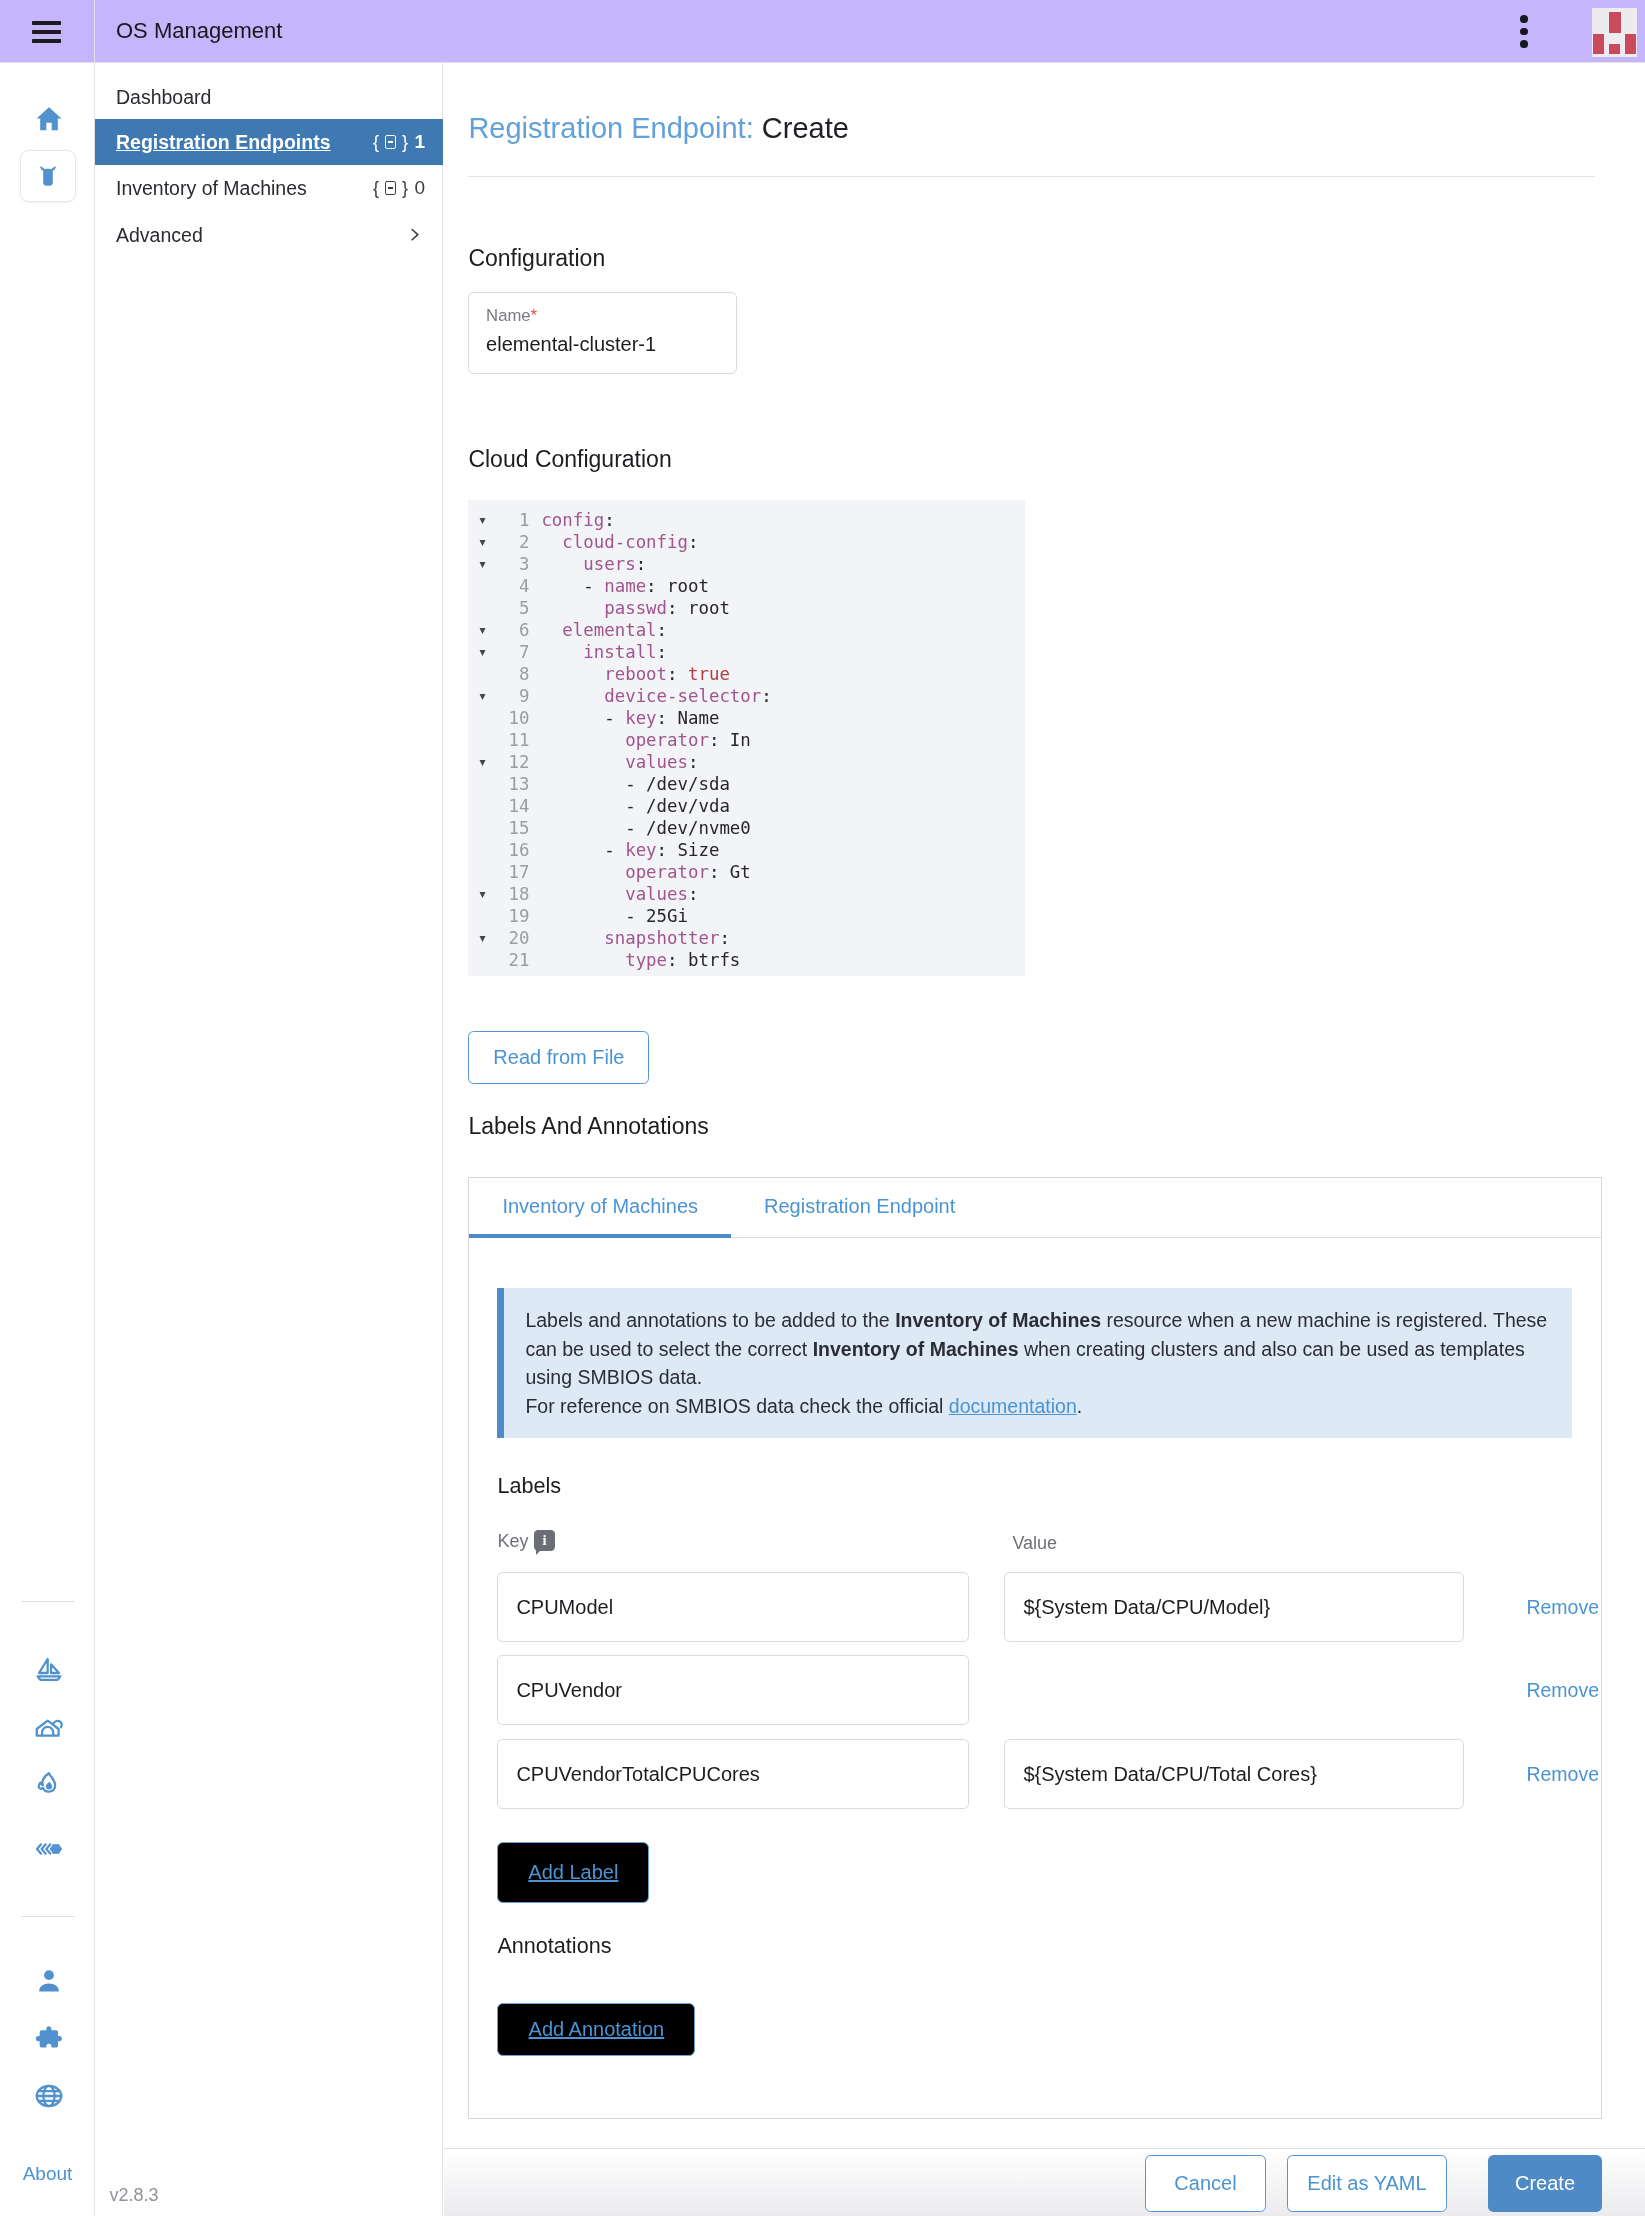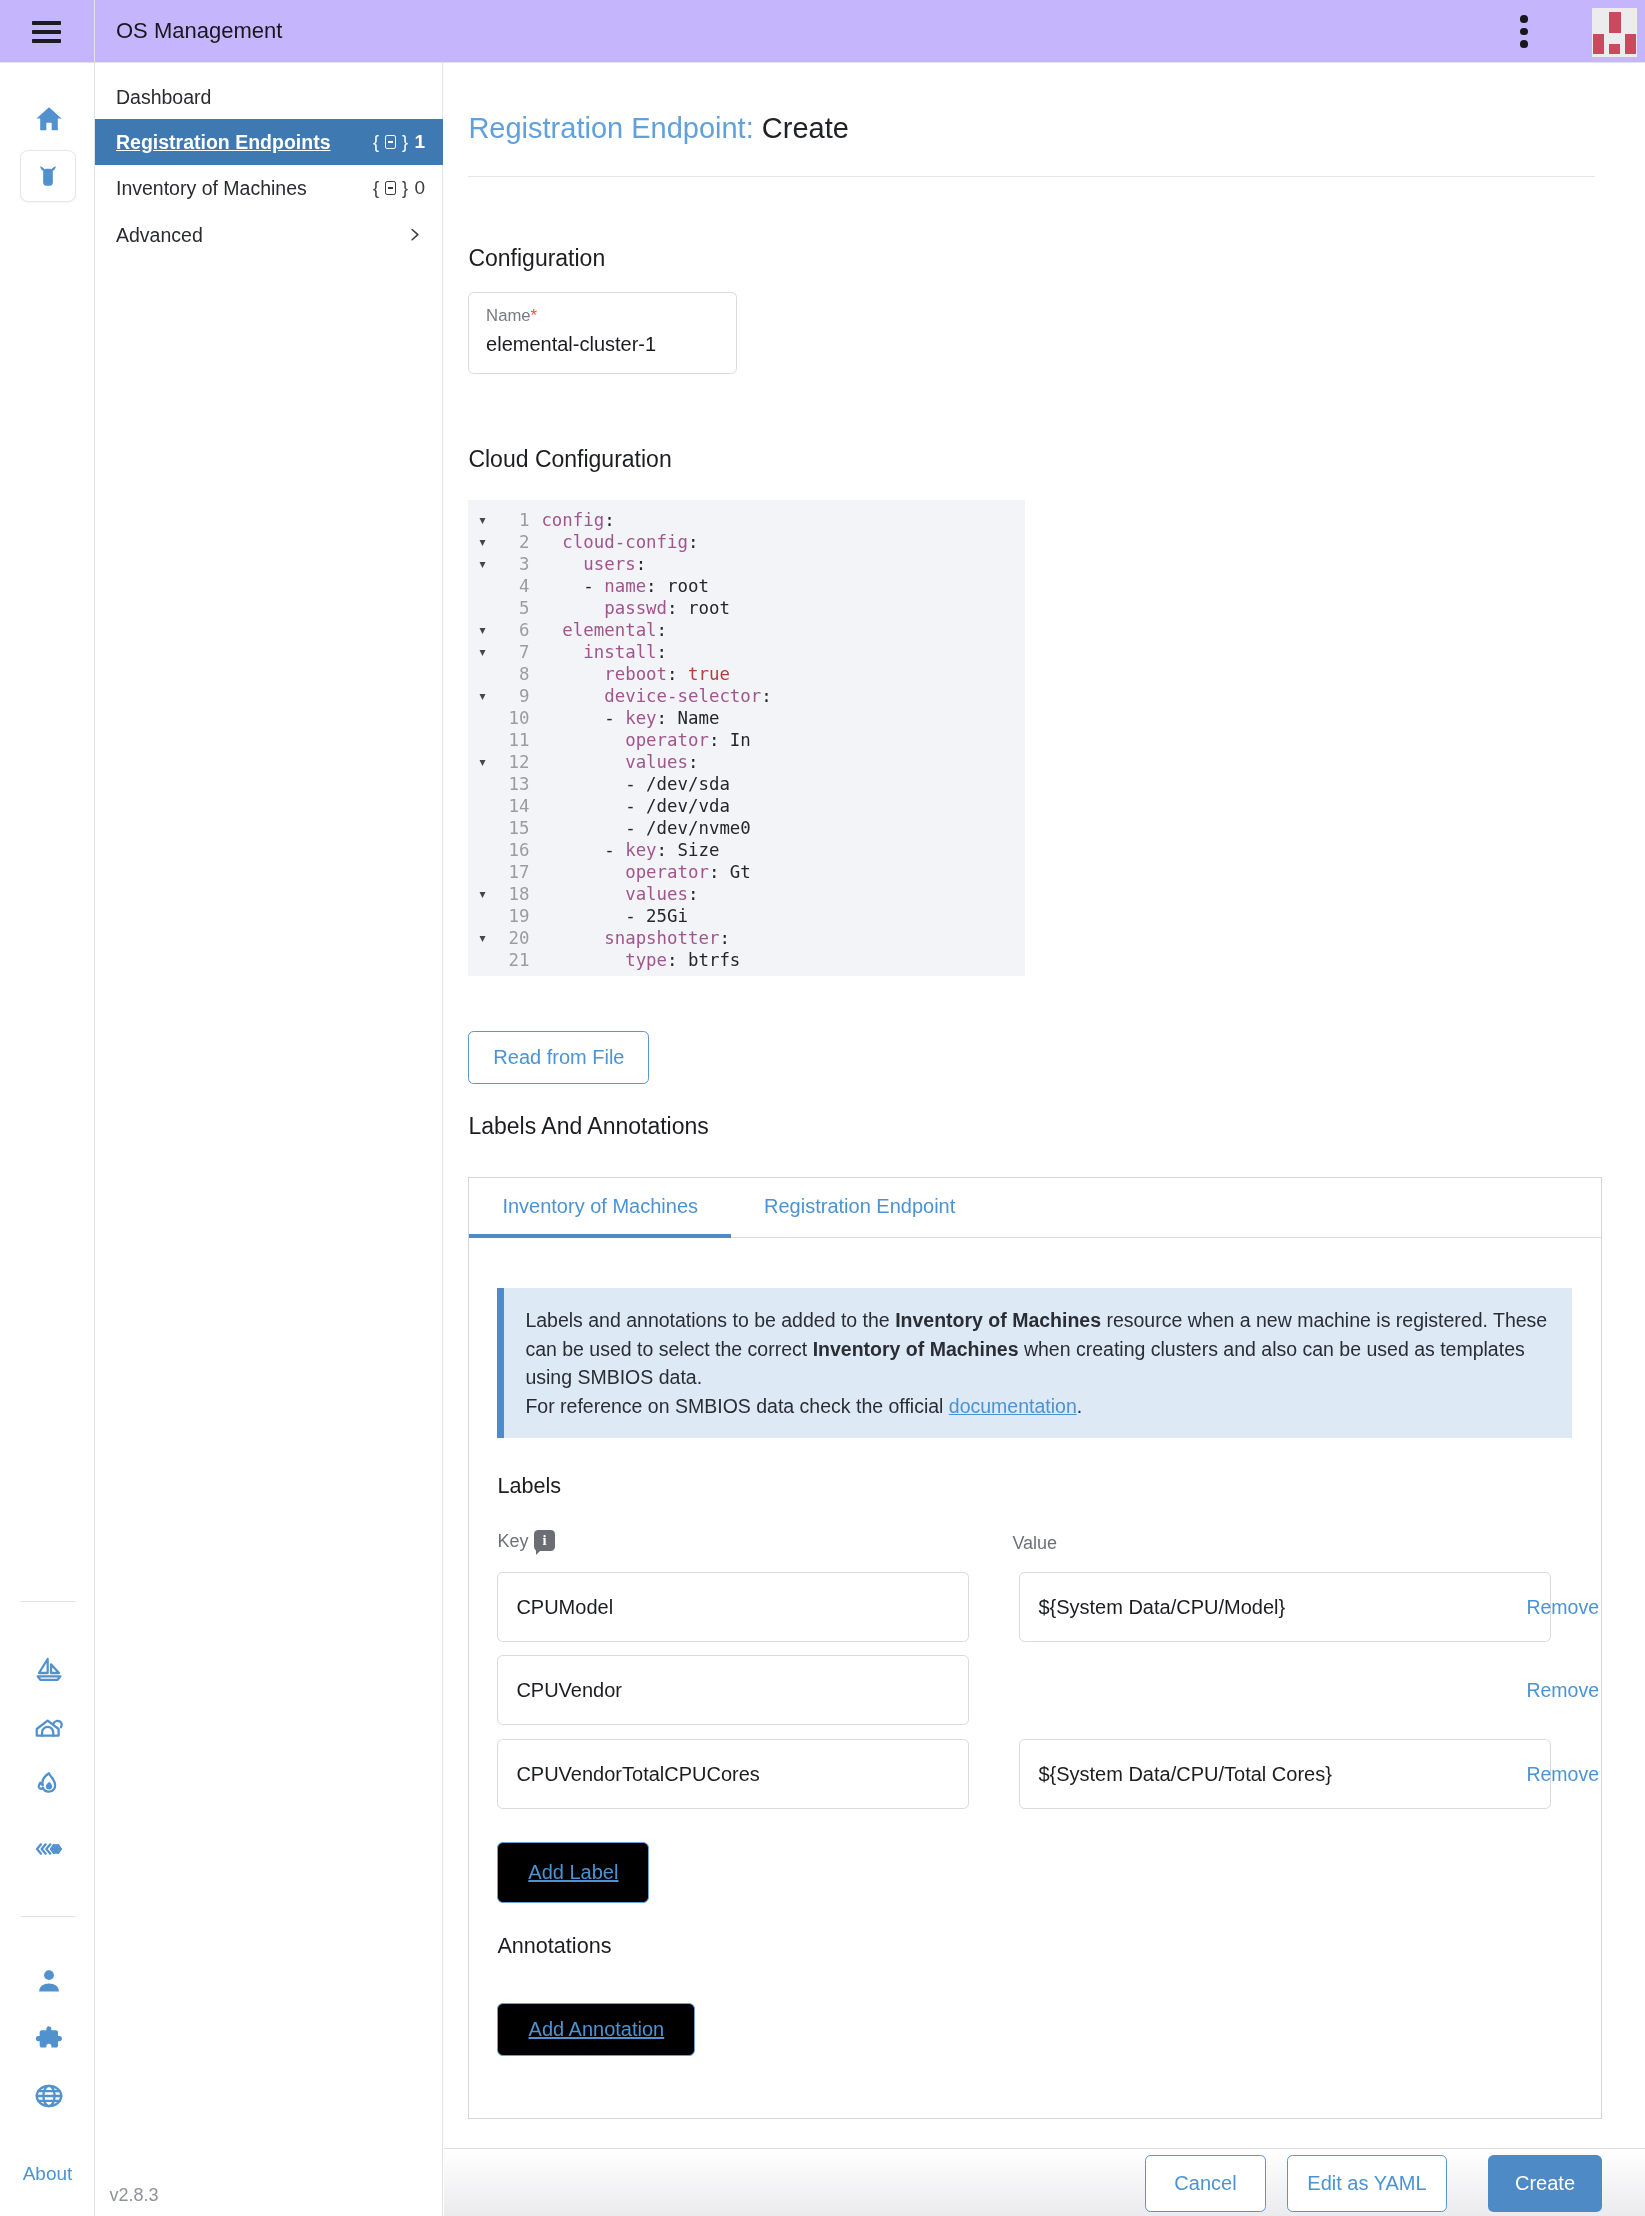--- a/index.html
+++ b/index.html
@@ -94,21 +94,21 @@
   .h-sub { position:absolute; left:28px; font-size:21.6px; color:#1c1d21; }
   .col-head { position:absolute; font-size:18px; color:#6e7178; }
   .info-ic { display:inline-block; position:relative; width:21px; height:21px; background:#6b6e74; border-radius:4.2px;
     color:#fff; font-size:14.6px; font-weight:bold; text-align:center; line-height:21px; vertical-align:2.1px; margin-left:5.6px;
     font-family:"Liberation Serif",serif; }
   .info-ic:after { content:""; position:absolute; left:2.1px; bottom:-4.2px; border-left:6.3px solid #6b6e74;
     border-bottom:6.3px solid transparent; }
   .kv-input { position:absolute; height:70px; border:0.7px solid #d8dadf; border-radius:5.6px; background:#fff;
     font-family:"Liberation Sans",sans-serif; font-size:20px; color:#1c1d21; padding:0 18px; outline:none; }
   .kv-key { left:28px; width:472px; }
-  .kv-val { left:550px; width:532px; }
+  .kv-val { left:535px; width:460px; }
   .remove-link { position:absolute; left:1057px; width:77px; height:70px; line-height:70px;
     font-size:19.5px; color:#4b93d2; cursor:pointer; }
   .btn-soft { position:absolute; left:28px; background:#000000; border:1.4px solid #6aa0d8; border-radius:6px;
     color:#4b93d2; font-size:20px; font-family:"Liberation Sans",sans-serif; cursor:pointer;text-decoration:underline; }
 
   
   .footer { position:absolute; left:0; right:0; bottom:0; height:68px; border-top:0.7px solid #dddfe4;
     background:linear-gradient(180deg,#ffffff 0%,#ebebee 100%); }
   .footer .btn { position:absolute; top:5.6px; height:57px; border-radius:5.6px; font-size:20px;
     font-family:"Liberation Sans",sans-serif; display:flex; align-items:center; justify-content:center; cursor:pointer; }

